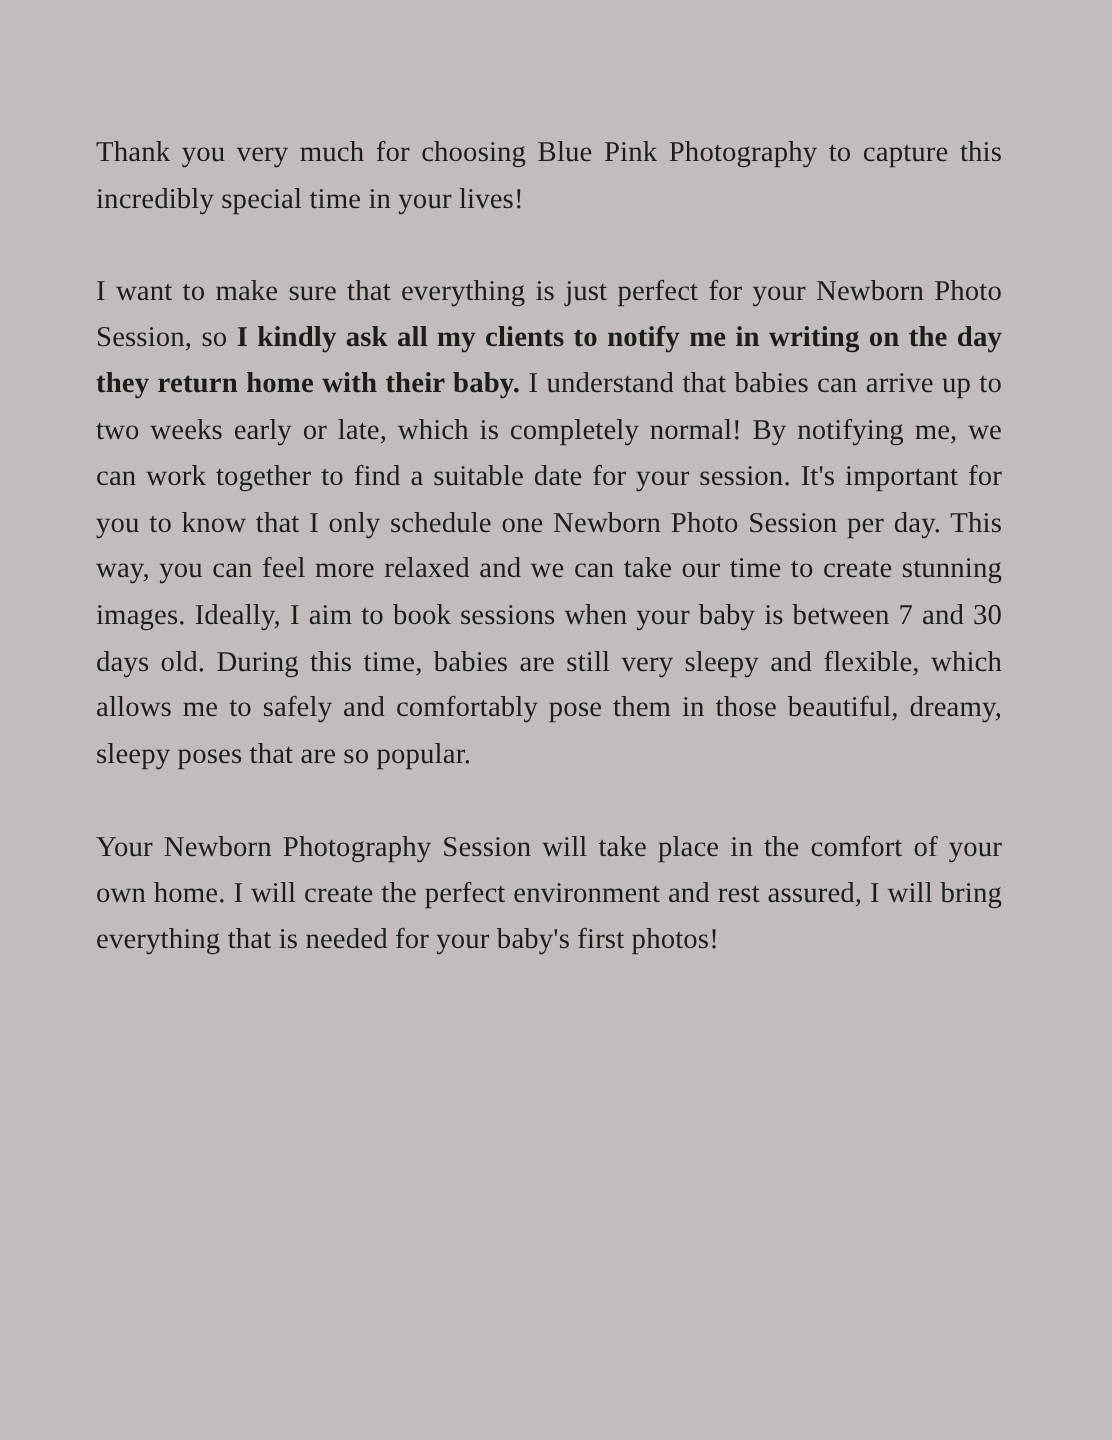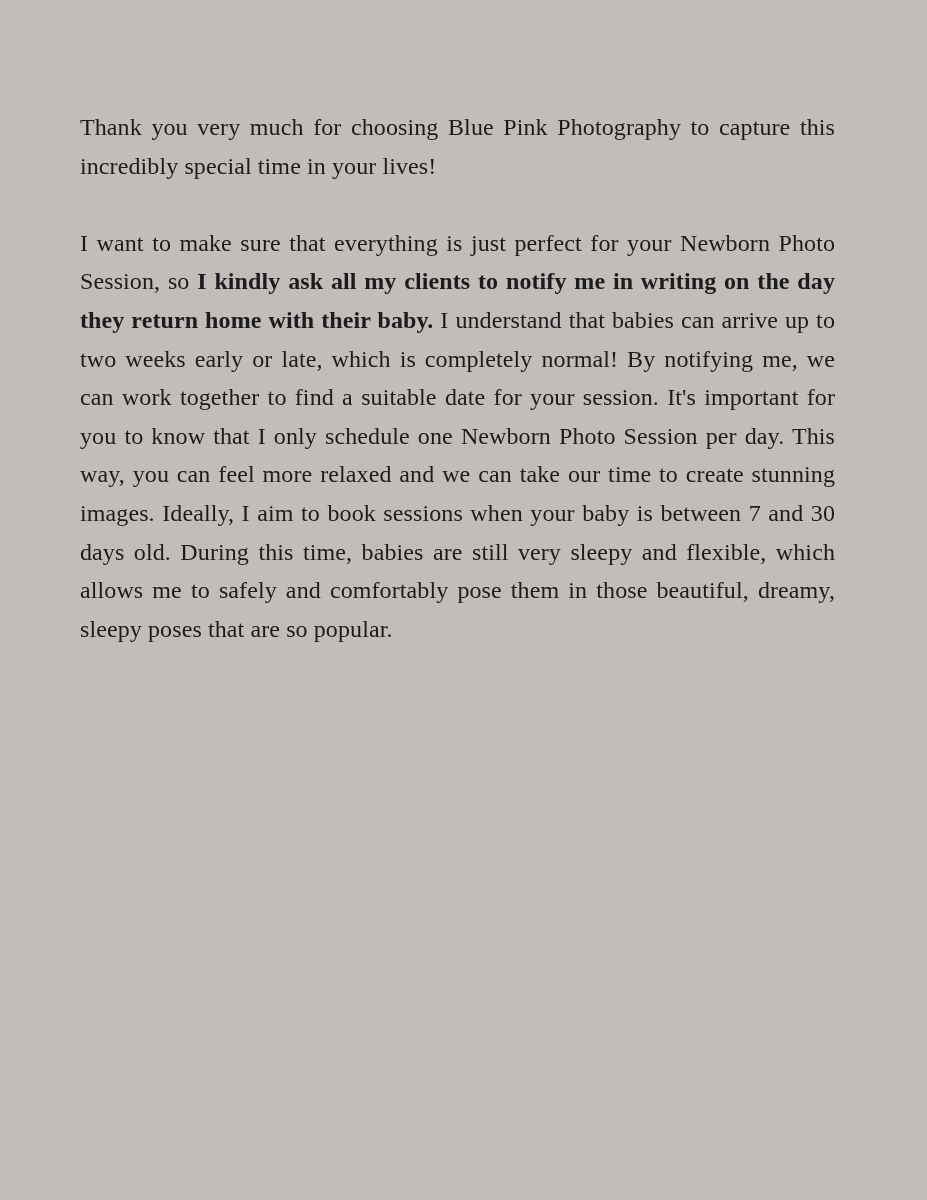--- a/index.html
+++ b/index.html
@@ -33,14 +33,15 @@
     font-weight: 700;
   }
 </style>
 </head>
 <body>
 
 <div class="page" style="background: rgb(194, 189, 186); color: rgb(28, 28, 28);">
   <div class="text-block">
       <p><span>Thank you very much for choosing Blue Pink Photography to capture this incredibly special time in your lives!</span></p>
       <p><span>I want to make sure that everything is just perfect for your Newborn Photo Session, so </span><span class="run-bold">I kindly ask all my clients to notify me in writing on the day they return home with their baby.</span><span> I understand that babies can arrive up to two weeks early or late, which is completely normal! By notifying me, we can work together to find a suitable date for your session. It's important for you to know that I only schedule one Newborn Photo Session per day. This way, you can feel more relaxed and we can take our time to create stunning images. Ideally, I aim to book sessions when your baby is between 7 and 30 days old. During this time, babies are still very sleepy and flexible, which allows me to safely and comfortably pose them in those beautiful, dreamy, sleepy poses that are so popular.</span></p>
+      <p><span>Your Newborn Photography Session will take place in the comfort of your own home. I will create the perfect environment and rest assured, I will bring everything that is needed for your baby's first photos!</span></p>
     </div>
 </div>
 
 </body></html>

